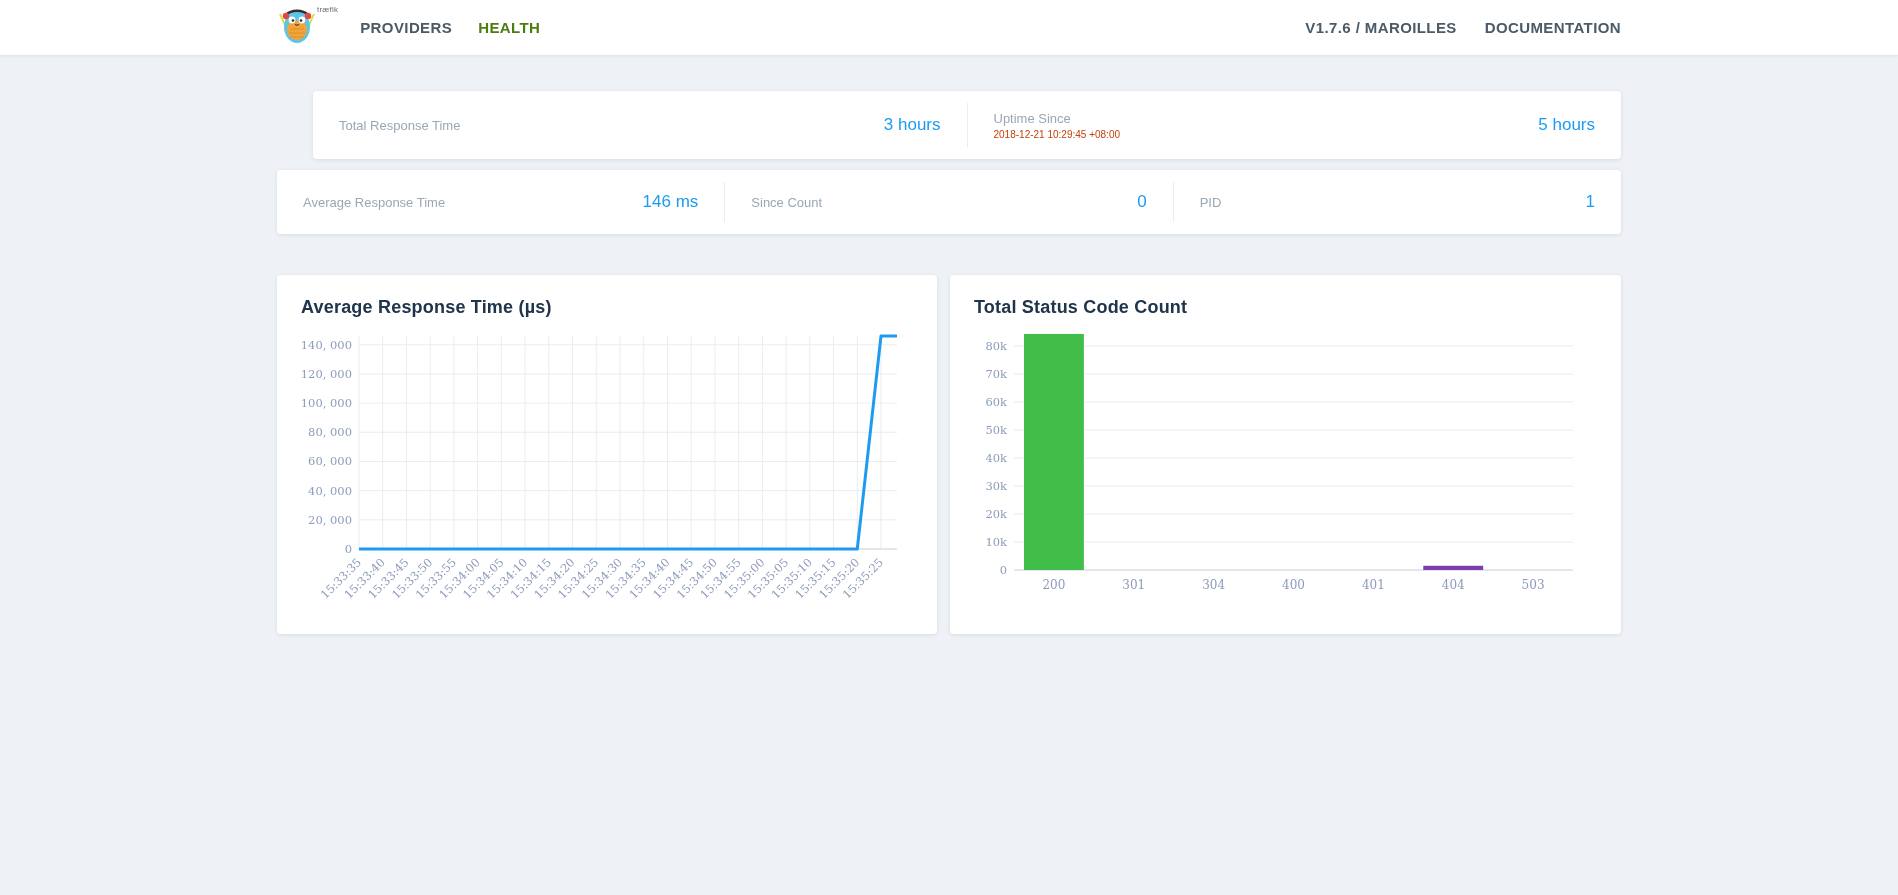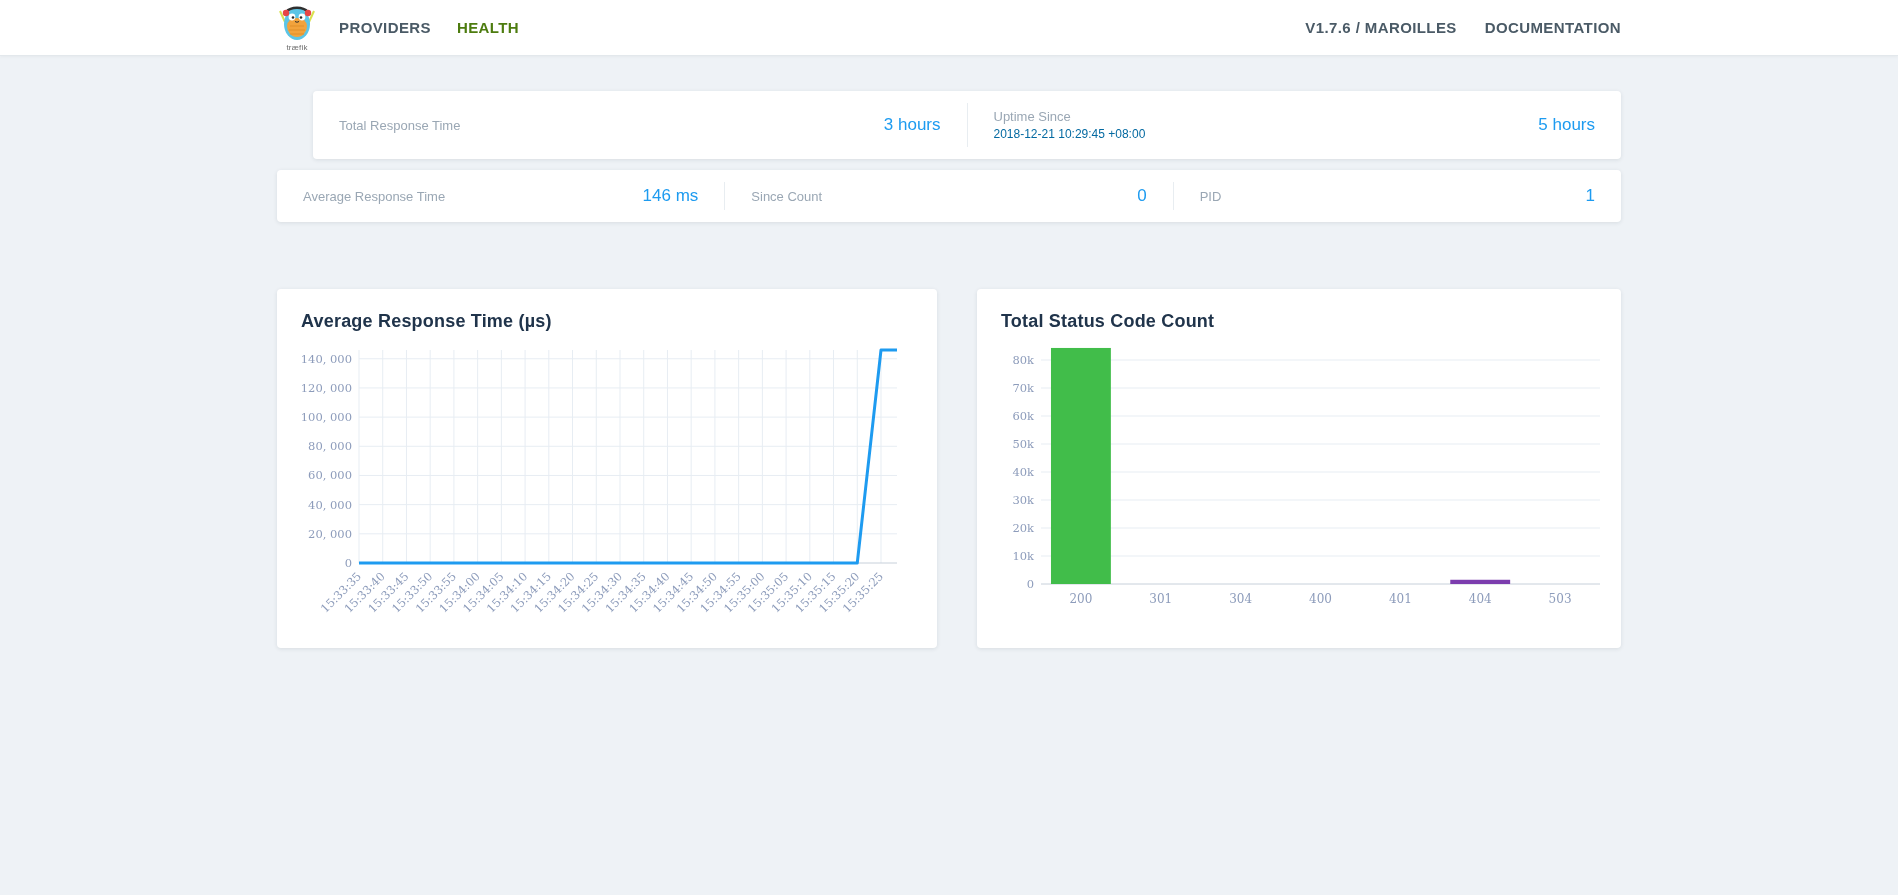--- a/index.html
+++ b/index.html
@@ -2,40 +2,40 @@
 <html><head>
 <meta charset="utf-8">
 <style>
   * { margin:0; padding:0; box-sizing:border-box; }
   html,body { width:1898px; height:895px; }
   body { background:#eef2f6; font-family:"Liberation Sans", sans-serif; overflow:hidden; }
 
   
   .navbar { background:#fff; height:56px; border-bottom:1px solid #e3e8ec; box-shadow:0 1px 3px rgba(0,0,0,.04); }
   .nav-inner { width:1344px; margin:0 auto; height:100%; display:flex; align-items:center; }
-  .logo { display:flex; flex-direction:column; align-items:center; margin-right:22px; cursor:pointer; line-height:1; }
+  .logo { display:flex; flex-direction:row; margin-right:22px; cursor:pointer; line-height:1; }
   .logo-text { font-size:8px; color:#6d6d6d; margin-top:-1px; letter-spacing:.2px; }
   .nav-link { font-size:15px; font-weight:700; letter-spacing:.4px; color:#4a5a66; margin-right:26px; cursor:pointer; }
   .nav-link.active { color:#4d7c0f; }
   .nav-right { margin-left:auto; display:flex; align-items:center; }
   .nav-right .nav-link { margin-right:0; margin-left:28px; }
 
   
   .container { width:1344px; margin:0 auto; }
   .stat-card { background:#fff; border-radius:4px; box-shadow:0 1px 4px rgba(21,41,53,.10); display:flex; }
   .stat-card.row1 { margin-top:35px; height:68px;margin-left:36px; }
-  .stat-card.row2 { margin-top:11px; height:52px; }
+  .stat-card.row2 { margin-top:11px; height:64px; }
   .stat-col { flex:1 1 0; display:flex; align-items:center; justify-content:space-between; padding:0 26px; margin:12px 0; min-width:0; }
   .stat-col + .stat-col { border-left:1px solid #e8edf1; }
   .stat-label { font-size:13px; color:#9aa7b4; }
-  .stat-sublabel { font-size:12px; color:#0369a1; margin-top:3px; }
+  .stat-sublabel { font-size:10px; color:#c2410c; margin-top:3px; }
   .stat-value { font-size:17px; color:#1d9bf0; white-space:nowrap; }
 
   
-  .charts-row { display:flex; gap:40px; margin-top:67px;align-items:flex-end; }
+  .charts-row { display:flex; gap:13px; margin-top:41px;align-items:flex-end; }
   .chart-card { background:#fff; border-radius:4px; box-shadow:0 1px 4px rgba(21,41,53,.10); height:359px; padding:22px 24px 0 24px; overflow:hidden; }
   .chart-card.left { width:660px; }
   .chart-card.right { flex:1 1 0; }
   .chart-title { font-size:18px; font-weight:700; color:#20344b; letter-spacing:.2px; }
   .chart-svg { display:block; margin-top:6px; }
   .tick { font-family:"DejaVu Serif", serif; font-size:11.5px; fill:#8d9cbb; }
   .tick-cat { font-family:"DejaVu Serif", serif; font-size:12px; fill:#8d9cbb; }
 </style>
 </head>
 <body>

